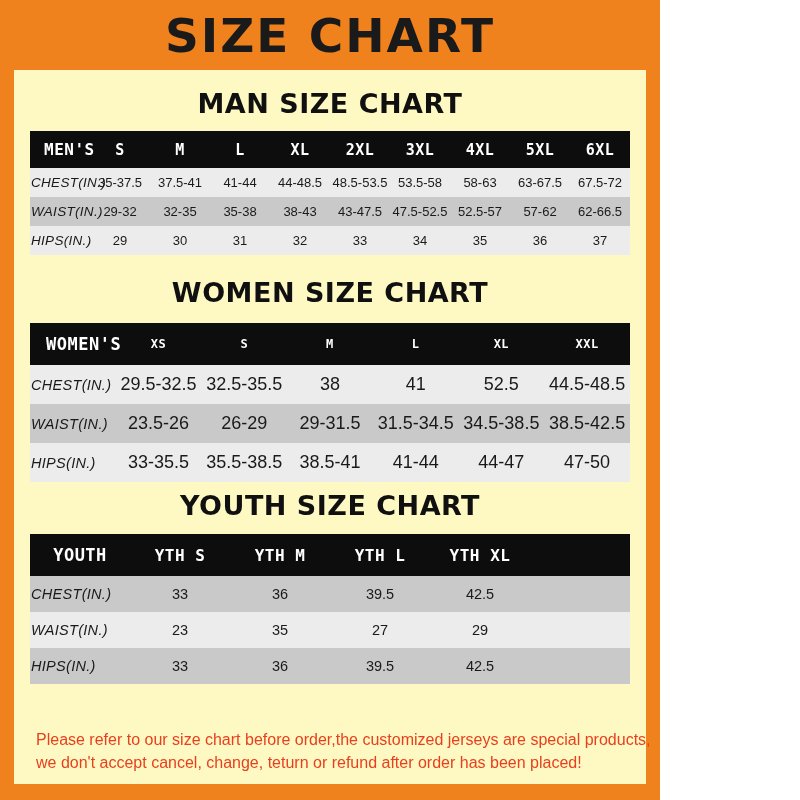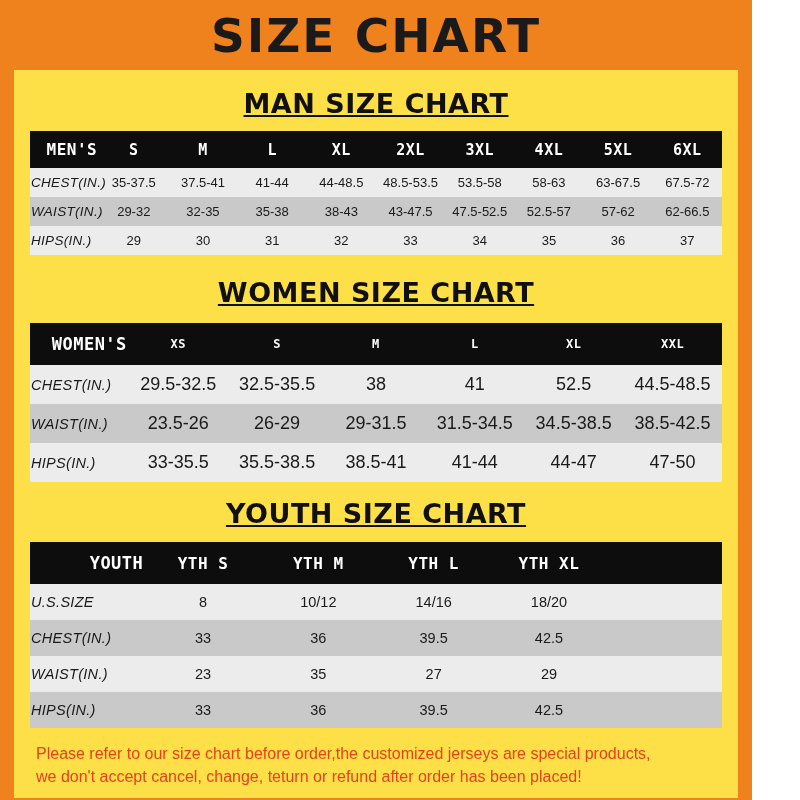--- a/index.html
+++ b/index.html
@@ -7,24 +7,24 @@
     padding: 0;
   }
   body {
     width: 800px;
     height: 800px;
     background: #ffffff;
     font-family: "Liberation Sans", sans-serif;
     overflow: hidden;
   }
   .page {
-    width: 752px;
+    width: 660px;
     height: 800px;
     position: relative;
-    background: #fde047;
+    background: #fef9c3;
     box-sizing: border-box;
     border-left: 14px solid #f0821e;
     border-right: 14px solid #f0821e;
     display: flex;
     flex-direction: column;
   }
   .header-bar {
     background: #f0821e;
     height: 70px;
     display: flex;
@@ -50,43 +50,42 @@
     display: flex;
     flex-direction: column;
   }
   .section-title {
     text-align: center;
     font-family: "DejaVu Sans", sans-serif;
     font-weight: bold;
     font-size: 27px;
     color: #101010;
     letter-spacing: 0.5px;
-    text-decoration: underline;
   }
   .t1 { margin-top: 18px; margin-bottom: 12px; }
   .t2 { margin-top: 22px; margin-bottom: 15px; }
-  .t3 { margin-top: 16px; margin-bottom: 13px; }
+  .t3 { margin-top: 8px; margin-bottom: 13px; }
 
   table.size-table {
     width: 100%;
     border-collapse: collapse;
     table-layout: fixed;
   }
   table.size-table thead th {
     background: #0d0d0d;
     color: #ffffff;
     font-family: "DejaVu Sans Mono", monospace;
     font-weight: bold;
     font-size: 15px;
     padding: 9px 2px;
     text-align: center;
     letter-spacing: 0.5px;
   }
   table.size-table thead th.first-col {
-    text-align: right;
+    text-align: center;
     padding-left: 14px;
     font-size: 16px;
   }
   table.size-table tbody td {
     font-family: "Liberation Sans", sans-serif;
     font-size: 13px;
     color: #1a1a1a;
     text-align: center;
     padding: 7px 1px;
   }
@@ -244,28 +243,20 @@
         <tr>
           <th class="first-col">YOUTH</th>
           <th>YTH S</th>
           <th>YTH M</th>
           <th>YTH L</th>
           <th>YTH XL</th>
           <th></th>
         </tr>
       </thead>
       <tbody>
-        <tr class="odd">
-          <td class="first-col">U.S.SIZE</td>
-          <td>8</td>
-          <td>10/12</td>
-          <td>14/16</td>
-          <td>18/20</td>
-          <td></td>
-        </tr>
         <tr class="even">
           <td class="first-col">CHEST(IN.)</td>
           <td>33</td>
           <td>36</td>
           <td>39.5</td>
           <td>42.5</td>
           <td></td>
         </tr>
         <tr class="odd">
           <td class="first-col">WAIST(IN.)</td>

